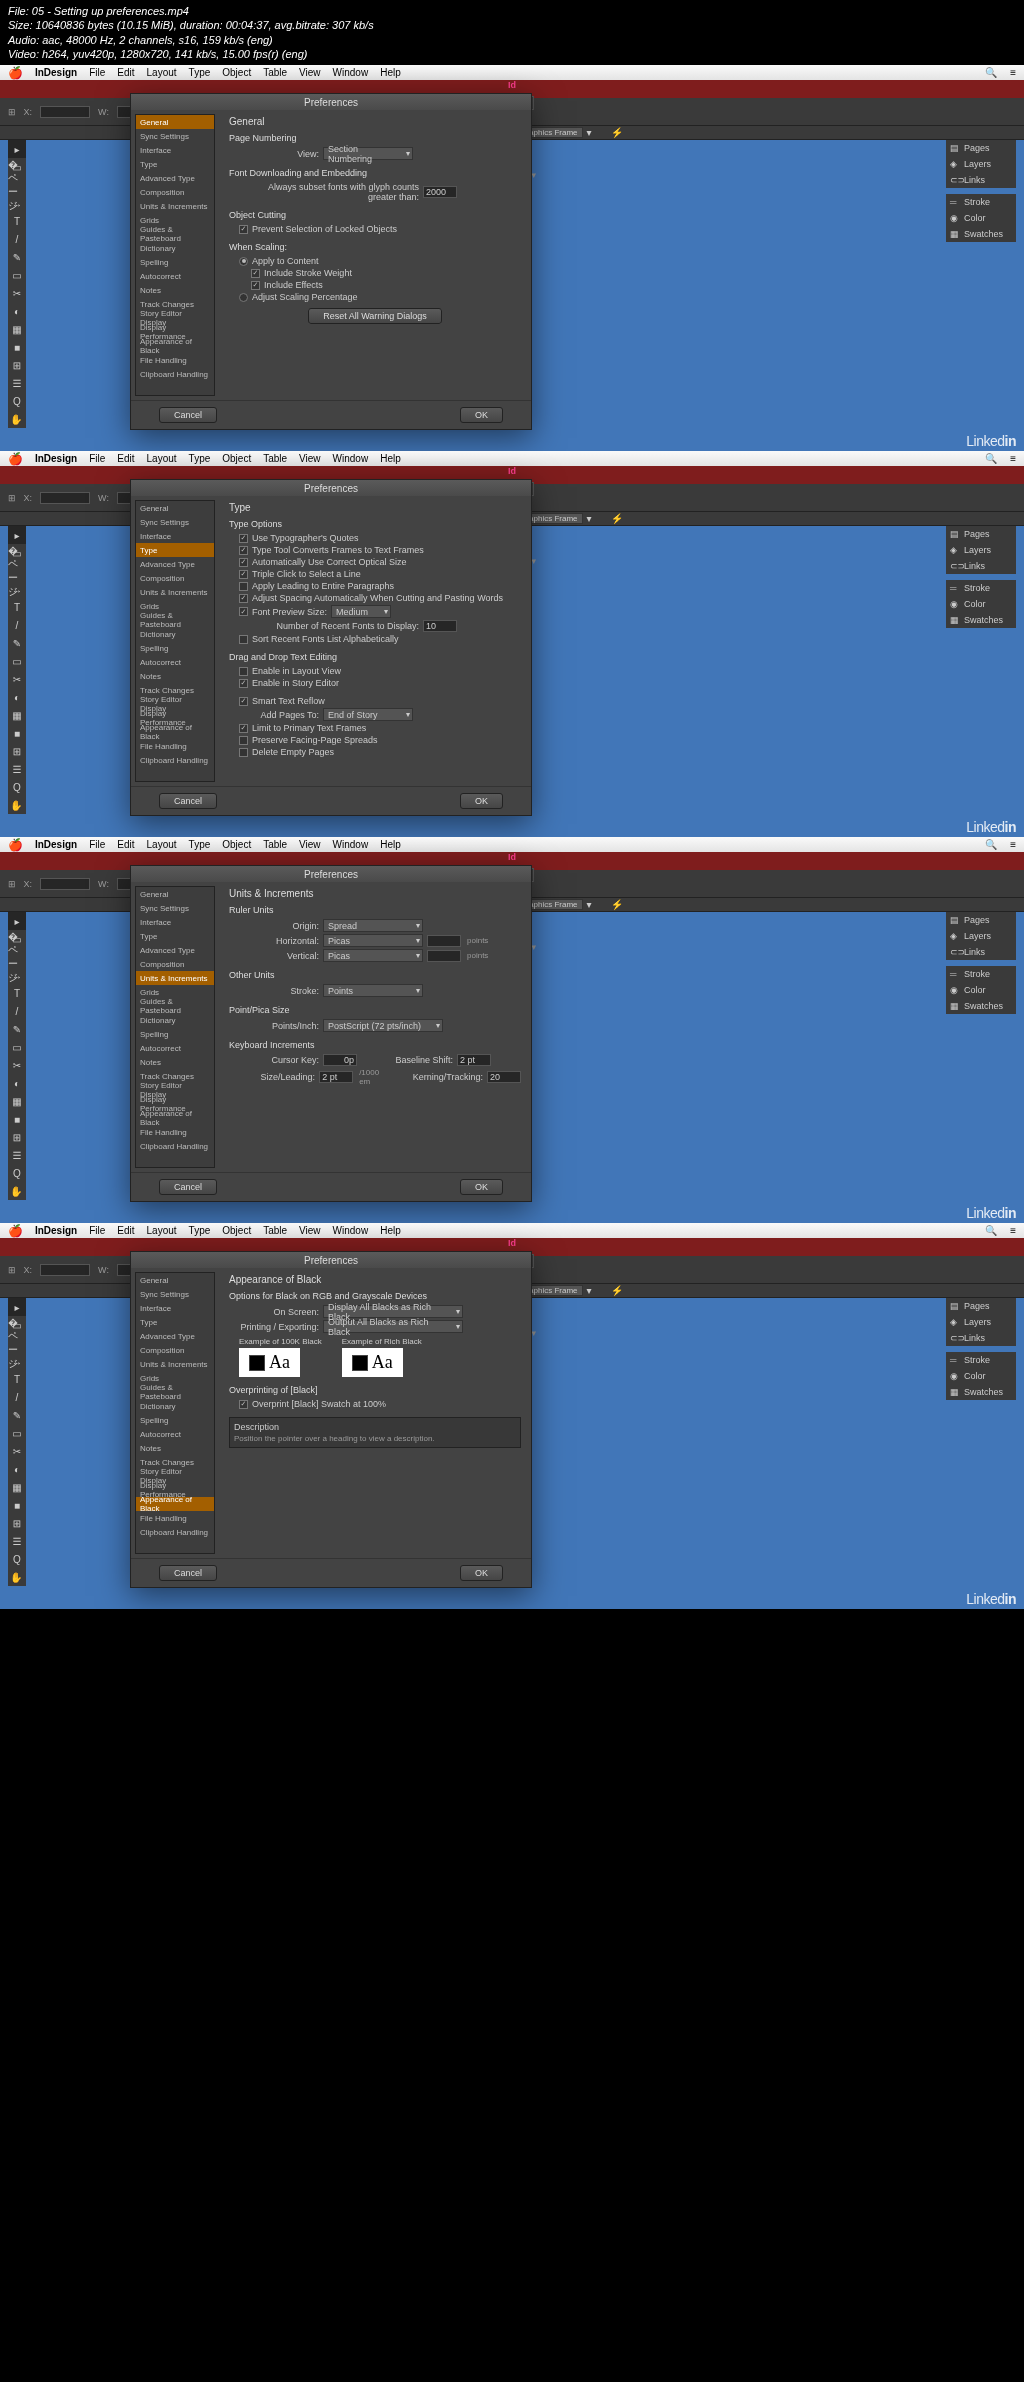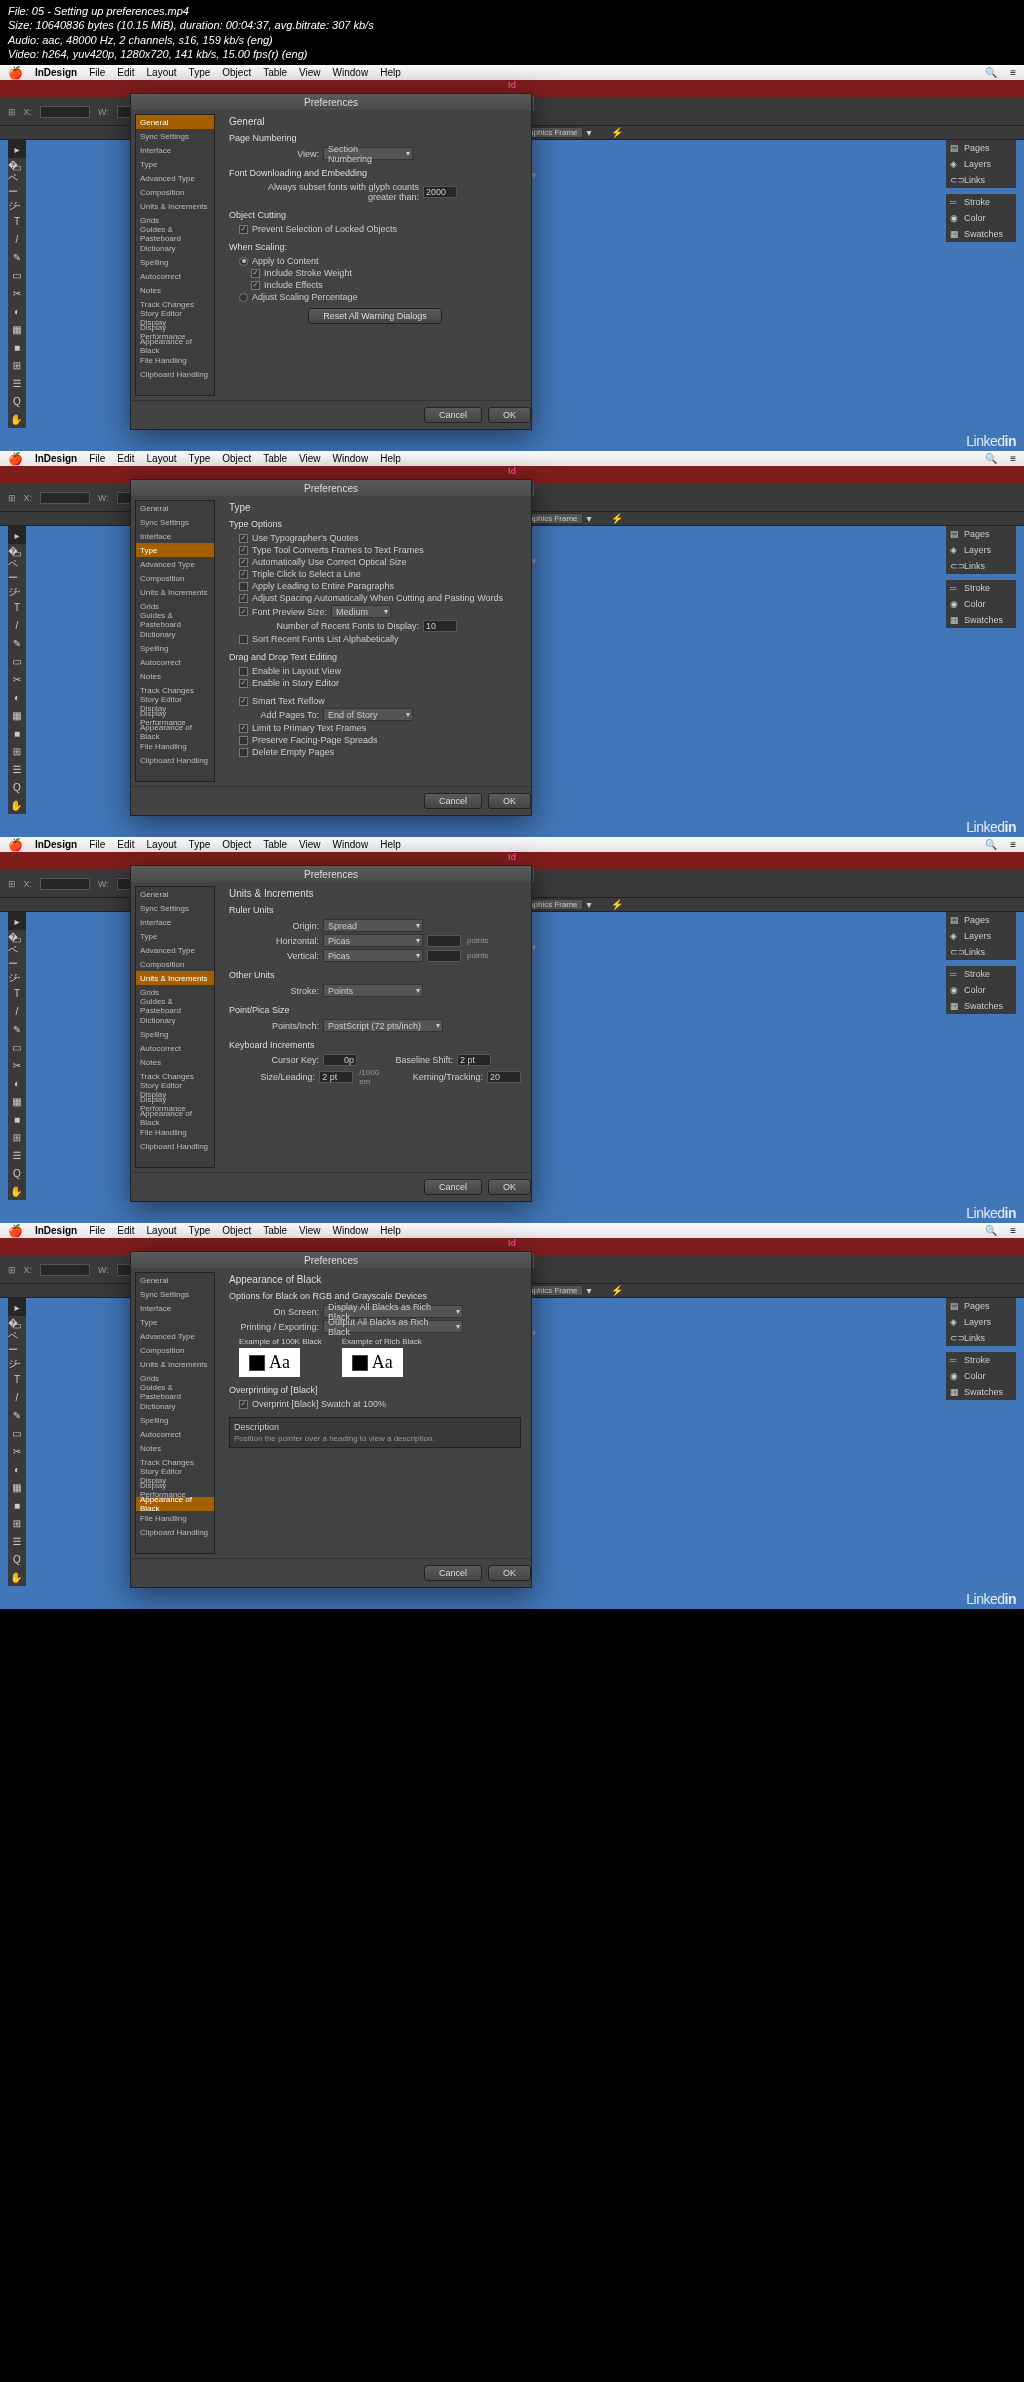--- a/index.html
+++ b/index.html
@@ -37,21 +37,21 @@
 .row input[type=text] { background:#262626; border:1px solid #555; color:#ccc; padding:0 2px; height:12px; font-size:9px; }
 .row select,.drop { background:#545454; border:1px solid #333; color:#ccc; height:13px; font-size:9px; padding:0 12px 0 4px; position:relative; display:inline-flex; align-items:center; }
 .drop::after { content:"▾"; position:absolute; right:2px; font-size:8px; }
 .chk { display:flex; align-items:center; gap:4px; margin:2px 0 2px 10px; font-size:9px; color:#ccc; }
 .chk .box { width:9px; height:9px; border:1px solid #777; background:#333; display:inline-flex; align-items:center; justify-content:center; font-size:7px; color:#bbb; }
 .chk .box.on::before { content:"✓"; }
 .radio { display:flex; align-items:center; gap:4px; margin:2px 0 2px 10px; font-size:9px; color:#ccc; }
 .radio .r { width:9px; height:9px; border:1px solid #777; border-radius:50%; background:#333; display:inline-flex; align-items:center; justify-content:center; }
 .radio .r.on::before { content:""; width:4px; height:4px; background:#bbb; border-radius:50%; }
 .btn { background:linear-gradient(#5a5a5a,#454545); border:1px solid #222; color:#ddd; padding:2px 14px; font-size:9px; border-radius:3px; cursor:pointer; }
-.dlg-foot { display:flex; justify-content:flex-end; gap:6px; padding:6px 0; border-top:1px solid #333; }
+.dlg-foot { display:flex; justify-content:space-between; gap:6px; padding:6px 28px; border-top:1px solid #333; }
 .watermark { position:absolute; bottom:2px; right:8px; color:#fff; font-size:14px; font-weight:300; opacity:.85; letter-spacing:-.5px; }
 .watermark b { font-weight:700; }
 .samplebox { display:inline-block; background:#fff; padding:4px 10px; color:#000; }
 .samplebox .sq { display:inline-block; width:16px; height:16px; background:#000; border:1px solid #444; vertical-align:middle; margin-right:4px; }
 .samplebox .aa { font-size:18px; font-family:Georgia,serif; vertical-align:middle; }
 .desc { background:#383838; border:1px solid #222; padding:4px; font-size:8px; color:#999; margin-top:6px; }
 .unitlbl { color:#999; font-size:8px; margin-left:2px; }
 </style>
 </head>
 <body>

